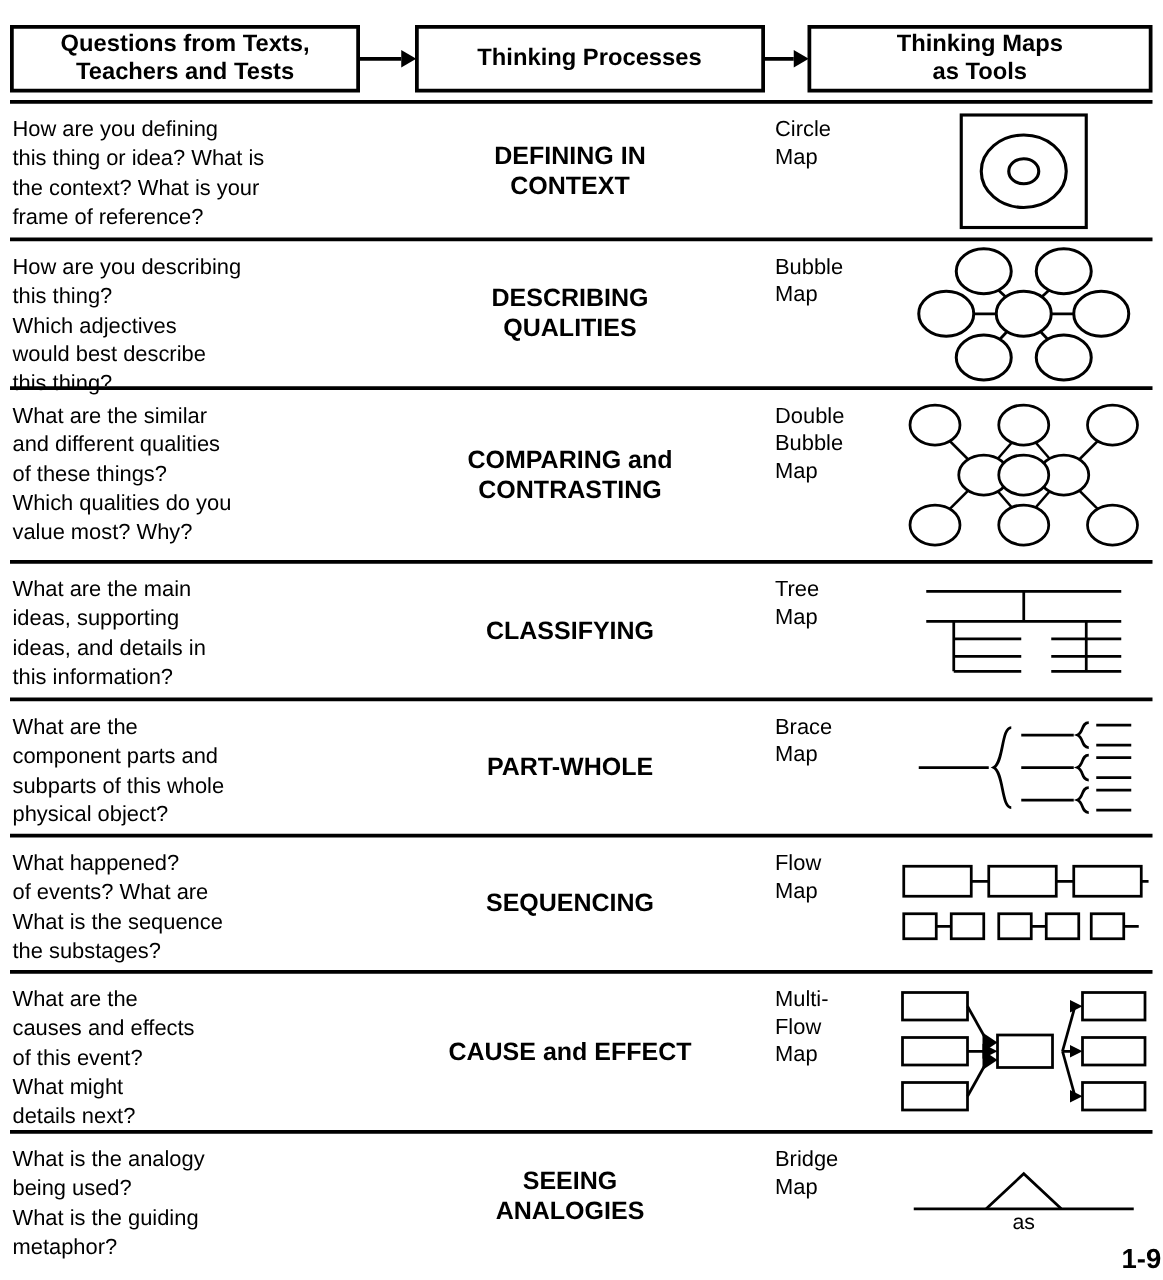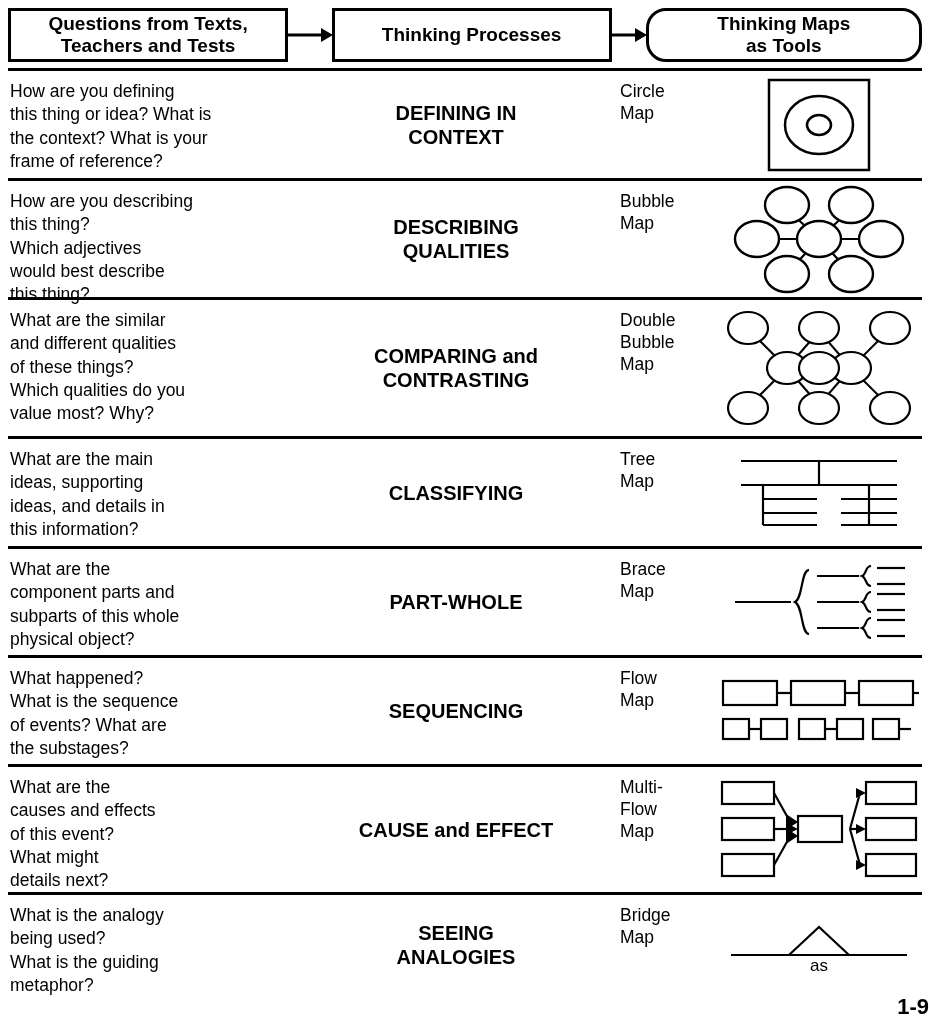--- a/index.html
+++ b/index.html
@@ -12,21 +12,21 @@
     height: 1024px;
     font-family: "Liberation Sans", sans-serif;
     color: #000000;
     overflow: hidden;
   }
   #page {
     position: relative;
     width: 930px;
     height: 1024px;
     box-sizing: border-box;
-    padding: 0 8px;
+    padding: 12px 8px;
   }
 
   
   .header-row {
     display: flex;
     align-items: stretch;
     padding-top: 8px;
     height: 62px;
     box-sizing: border-box;
   }
@@ -37,21 +37,21 @@
     justify-content: center;
     text-align: center;
     font-weight: bold;
     font-size: 19px;
     line-height: 1.15;
     box-sizing: border-box;
     padding: 2px 6px;
   }
   .hdr-questions { width: 296px; }
   .hdr-processes { width: 296px; }
-  .hdr-tools     { width: 292px; border-radius: 20px; }
+  .hdr-tools     { width: 292px; }
 
   .arrow {
     flex: 1 1 auto;
     display: flex;
     align-items: center;
     justify-content: center;
     min-width: 10px;
   }
   .arrow svg { display: block; }
 
@@ -377,22 +377,22 @@
             </g>
           </svg>
         </span>
       </div>
     </div>
 
     <div class="row r5">
       <div class="cell-question">
         <div>
           <span class="q-line">What happened?</span>
+          <span class="q-line">of events? What are</span>
           <span class="q-line">What is the sequence</span>
-          <span class="q-line">of events? What are</span>
           <span class="q-line">the substages?</span>
         </div>
       </div>
       <div class="cell-process">
         <div>
           <span class="q-line">SEQUENCING</span>
         </div>
       </div>
       <div class="cell-maplabel">
         <span class="q-line">Flow</span>

